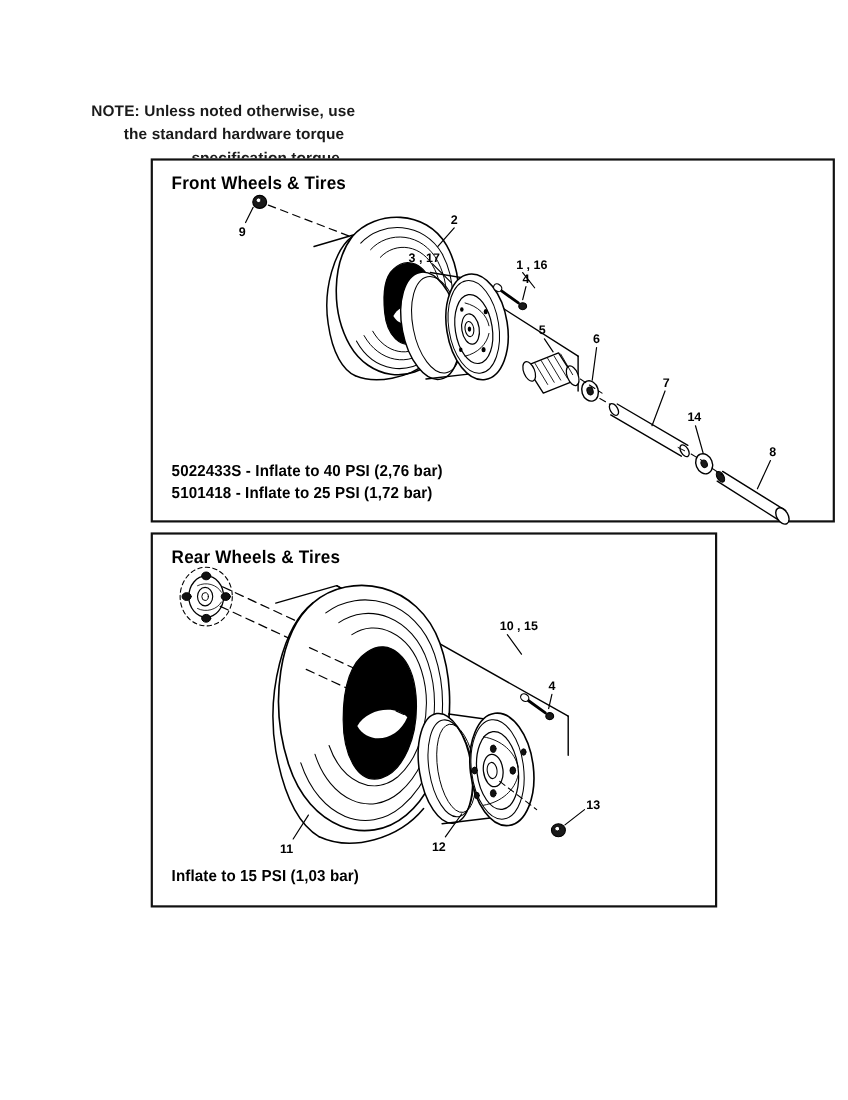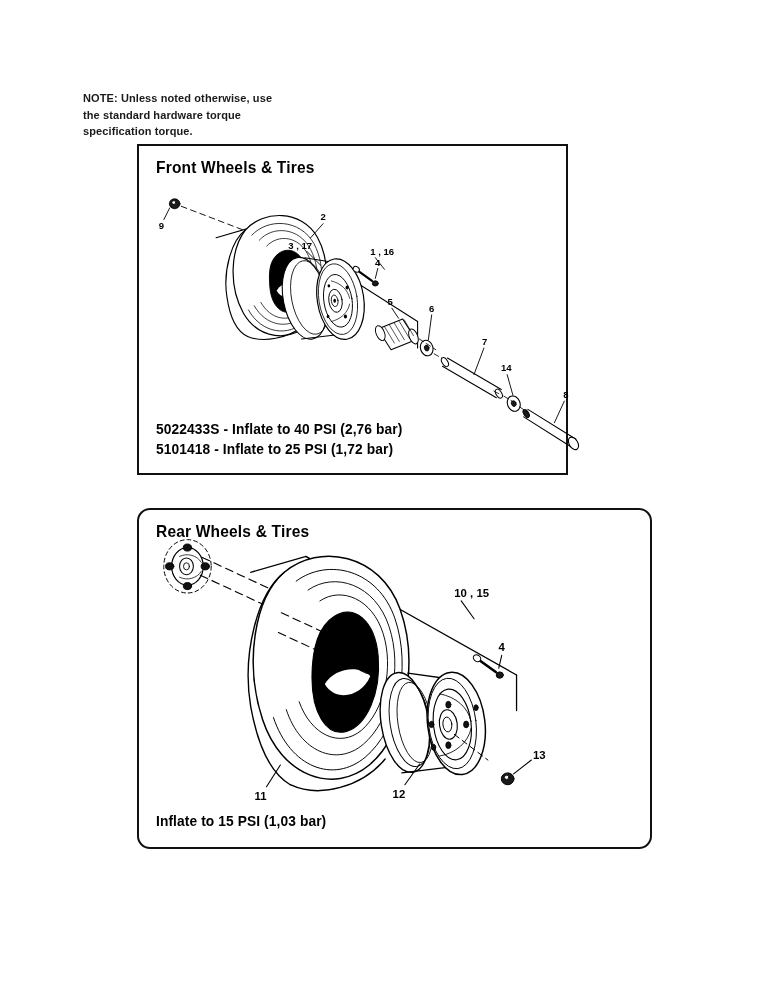--- a/index.html
+++ b/index.html
@@ -22,47 +22,47 @@
     inset: 0;
     background: #ffffff;
   }
 
   
   .note {
     position: absolute;
     left: 83px;
     top: 90px;
     width: 230px;
-    font-size: 11px;
+    font-size: 14px;
     font-weight: bold;
     line-height: 1.52;
     letter-spacing: 0.1px;
     color: #1a1a1a;
+    text-align: right;
   }
   .note div { white-space: nowrap; }
 
   
   .panel {
     position: absolute;
     border: 2.5px solid #111111;
     background: #ffffff;
     box-sizing: border-box;
   }
   #panel-front {
     left: 137px;
     top: 144px;
-    width: 431px;
+    width: 622px;
     height: 331px;
   }
   #panel-rear {
     left: 137px;
-    top: 508px;
+    top: 484px;
     width: 515px;
     height: 341px;
-    border-radius: 13px;
   }
 
   .panel-title {
     position: absolute;
     left: 17px;
     top: 12px;
     font-size: 16.5px;
     font-weight: bold;
     letter-spacing: 0.2px;
     transform: scaleX(0.94);

